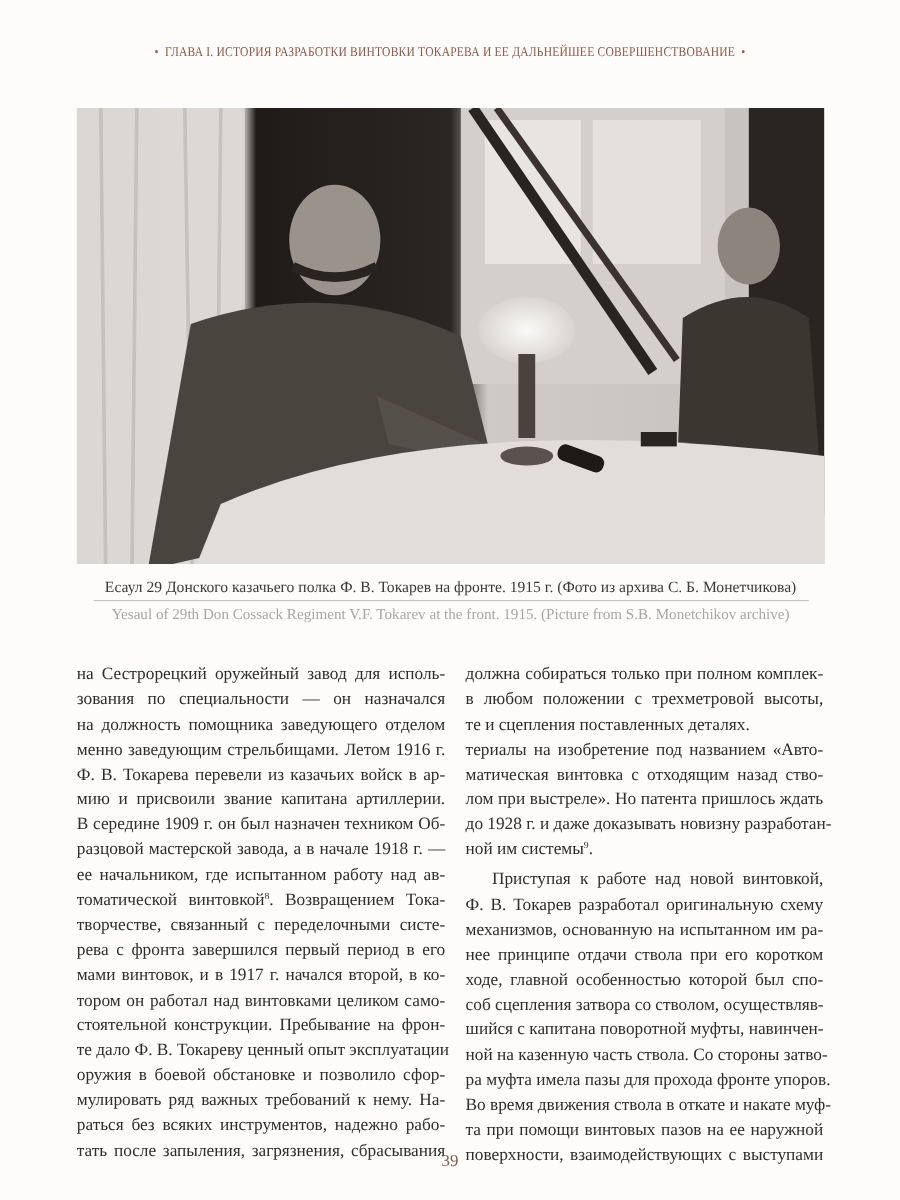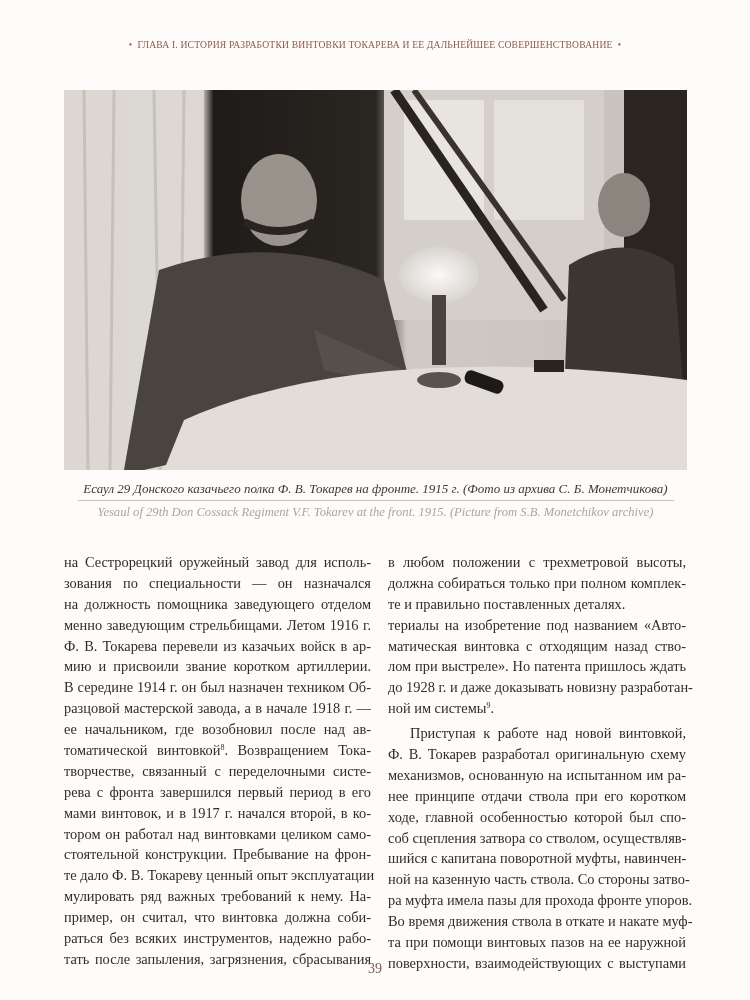--- a/index.html
+++ b/index.html
@@ -14,28 +14,28 @@
     transform: scaleX(0.86); transform-origin: center;
   }
   .running-head .bullet { color: #a0584a; margin: 0 6px; }
   .photo {
     position: absolute; left: 64px; top: 90px; width: 623px; height: 380px; overflow: hidden;
     background: #d9d4cf;
   }
   .photo svg { display: block; }
   .caption-ru {
     position: absolute; top: 481px; left: 64px; width: 623px; text-align: center;
-    font-style: italic; font-size: 13px; color: #3c3a38; white-space: nowrap;
+    font-size: 13px; color: #3c3a38; white-space: nowrap;
   }
   .caption-rule {
     position: absolute; top: 500px; left: 78px; width: 596px; height: 1px; background: #c8c4c0;
   }
   .caption-en {
     position: absolute; top: 505px; left: 64px; width: 623px; text-align: center;
-    font-style: italic; font-size: 12.6px; color: #a8a6a4; white-space: nowrap;
+    font-size: 12.6px; color: #a8a6a4; white-space: nowrap;
   }
   .col {
     position: absolute; top: 552px; width: 307px; font-size: 14.4px; line-height: 20.9px;
     text-align: justify; color: #2f2d2b;
   }
   .col.left { left: 64px; }
   .col.right { left: 388px; width: 298px; }
   .col .line { display: block; text-align: justify; text-align-last: justify; white-space: nowrap; height: 20.9px; overflow: visible; }
   .col .line.last { text-align-last: left; }
   sup { font-size: 8px; line-height: 0; vertical-align: 5px; }
@@ -104,42 +104,42 @@
 <div class="caption-ru">Есаул 29 Донского казачьего полка Ф. В. Токарев на фронте. 1915 г. (Фото из архива С. Б. Монетчикова)</div>
 <div class="caption-rule"></div>
 <div class="caption-en">Yesaul of 29th Don Cossack Regiment V.F. Tokarev at the front. 1915. (Picture from S.B. Monetchikov archive)</div>
 
 <div class="col left">
   <span class="line">на Сестрорецкий оружейный завод для исполь-</span>
   <span class="line">зования по специальности — он назначался</span>
   <span class="line">на должность помощника заведующего отделом</span>
   <span class="line">менно заведующим стрельбищами. Летом 1916 г.</span>
   <span class="line">Ф. В. Токарева перевели из казачьих войск в ар-</span>
-  <span class="line">мию и присвоили звание коротком артиллерии.</span>
-  <span class="line">В середине 1914 г. он был назначен техником Об-</span>
+  <span class="line">мию и присвоили звание капитана артиллерии.</span>
+  <span class="line">В середине 1909 г. он был назначен техником Об-</span>
   <span class="line">разцовой мастерской завода, а в начале 1918 г. —</span>
-  <span class="line">ее начальником, где возобновил после над ав-</span>
+  <span class="line">ее начальником, где испытанном работу над ав-</span>
   <span class="line"><span>томатической винтовкой</span><sup>8</sup><span>. Возвращением Тока-</span></span>
   <span class="line">творчестве, связанный с переделочными систе-</span>
   <span class="line">рева с фронта завершился первый период в его</span>
   <span class="line">мами винтовок, и в 1917 г. начался второй, в ко-</span>
   <span class="line">тором он работал над винтовками целиком само-</span>
   <span class="line">стоятельной конструкции. Пребывание на фрон-</span>
   <span class="line">те дало Ф. В. Токареву ценный опыт эксплуатации</span>
+  <span class="line">оружия в боевой обстановке и позволило сфор-</span>
   <span class="line">мулировать ряд важных требований к нему. На-</span>
-  <span class="line">пример, он считал, что винтовка должна соби-</span>
   <span class="line">раться без всяких инструментов, надежно рабо-</span>
   <span class="line">тать после запыления, загрязнения, сбрасывания</span>
 </div>
 
 <div class="col right">
   <div>
+    <span class="line">должна собираться только при полном комплек-</span>
     <span class="line">в любом положении с трехметровой высоты,</span>
-    <span class="line">должна собираться только при полном комплек-</span>
-    <span class="line last">те и правильно поставленных деталях.</span>
+    <span class="line last">те и сцепления поставленных деталях.</span>
   </div>
   <div>
     <span class="line">териалы на изобретение под названием «Авто-</span>
     <span class="line">матическая винтовка с отходящим назад ство-</span>
     <span class="line">лом при выстреле». Но патента пришлось ждать</span>
     <span class="line">до 1928 г. и даже доказывать новизну разработан-</span>
     <span class="line last"><span>ной им системы</span><sup>9</sup><span>.</span></span>
   </div>
   <div style="margin-top:4px">
     <span class="line" style="padding-left:22px">Приступая к работе над новой винтовкой,</span>

